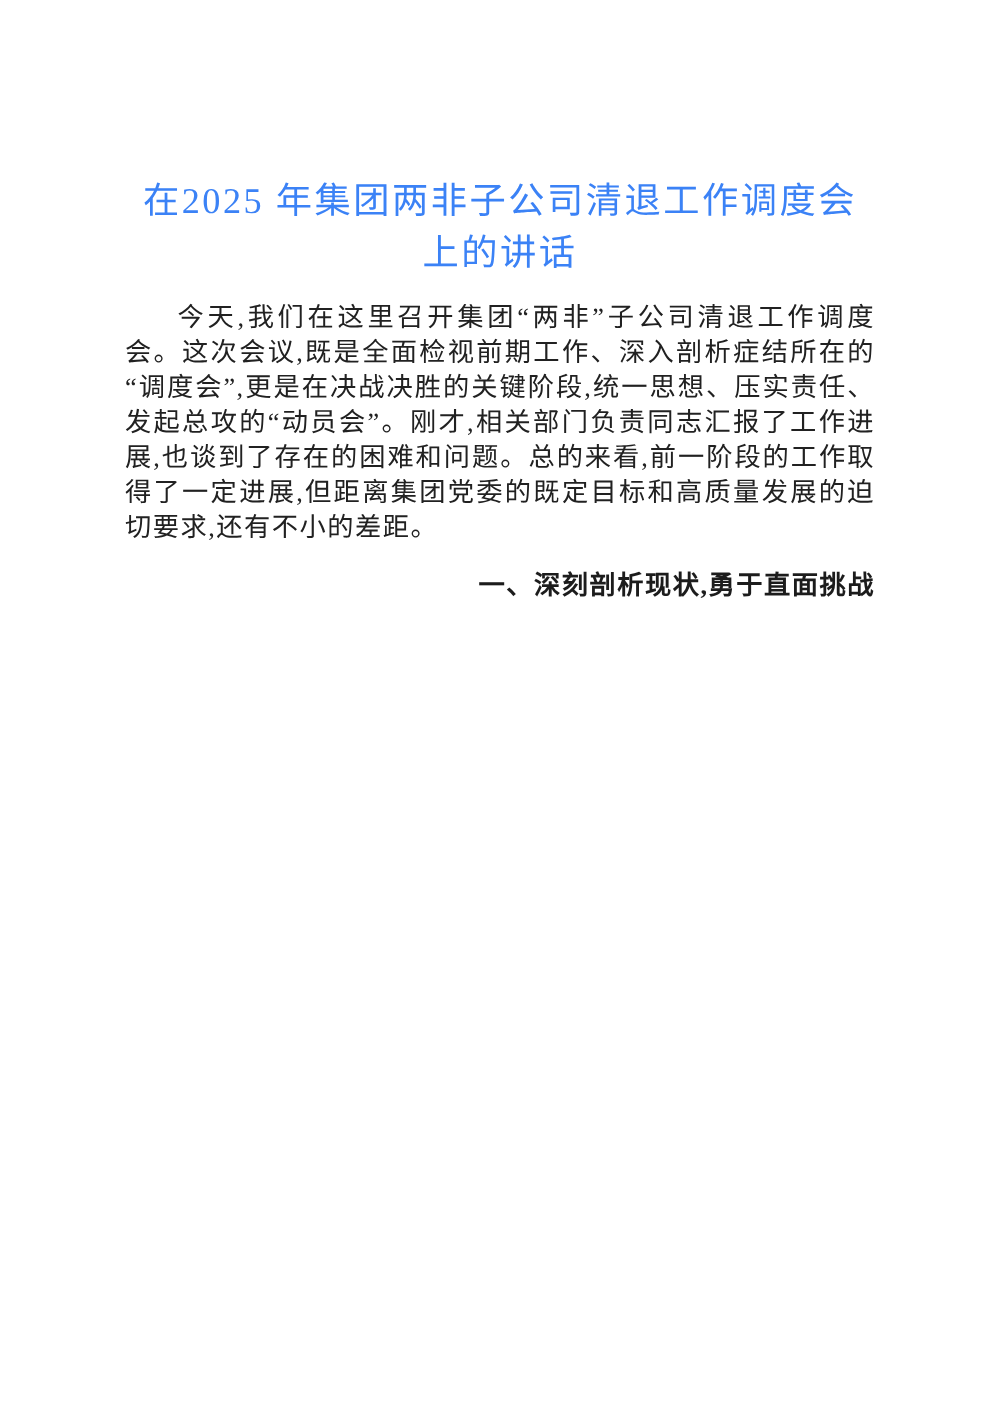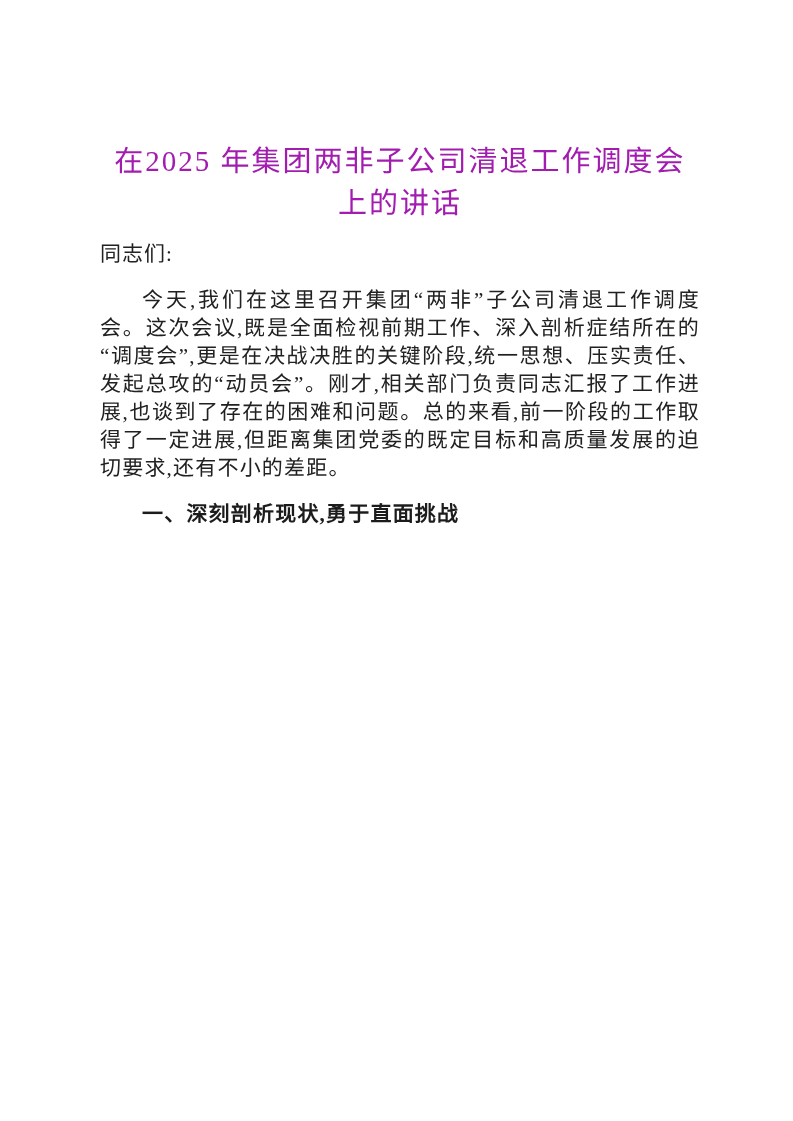--- a/index.html
+++ b/index.html
@@ -21,21 +21,21 @@
     padding: 140px 93px 0 100px;
     background: #ffffff;
   }
   .doc-title {
     margin: 0 0 16px 0;
     font-size: 29px;
     line-height: 42px;
     font-weight: normal;
     letter-spacing: 2px;
     text-align: center;
-    color: #a21caf;
+    color: #3b82f6;
   }
   .salutation {
     margin: 0 0 18px 0;
     font-size: 21px;
     line-height: 28px;
     letter-spacing: 1px;
     text-indent: 0;
   }
   .body-para {
     margin: 0 0 18px 0;
@@ -51,33 +51,33 @@
     margin-bottom: 0;
   }
   .section-heading {
     margin: 0 0 18px 0;
     font-size: 21px;
     line-height: 28px;
     letter-spacing: 1.2px;
     font-weight: bold;
     text-indent: 2em;
     color: #1c1c1c;
+    text-align: right;
   }
   .lead-bold {
     font-weight: bold;
   }
 </style>
 </head>
 <body>
 
 <div class="page">
 
   <h1 class="doc-title">在2025 年集团两非子公司清退工作调度会上的讲话</h1>
 
-  <p class="salutation">同志们:</p>
 
   <p class="body-para">今天,我们在这里召开集团“两非”子公司清退工作调度会。这次会议,既是全面检视前期工作、深入剖析症结所在的“调度会”,更是在决战决胜的关键阶段,统一思想、压实责任、发起总攻的“动员会”。刚才,相关部门负责同志汇报了工作进展,也谈到了存在的困难和问题。总的来看,前一阶段的工作取得了一定进展,但距离集团党委的既定目标和高质量发展的迫切要求,还有不小的差距。</p>
 
 
   <h2 class="section-heading">一、深刻剖析现状,勇于直面挑战</h2>
 
 
 
 </div>
 

